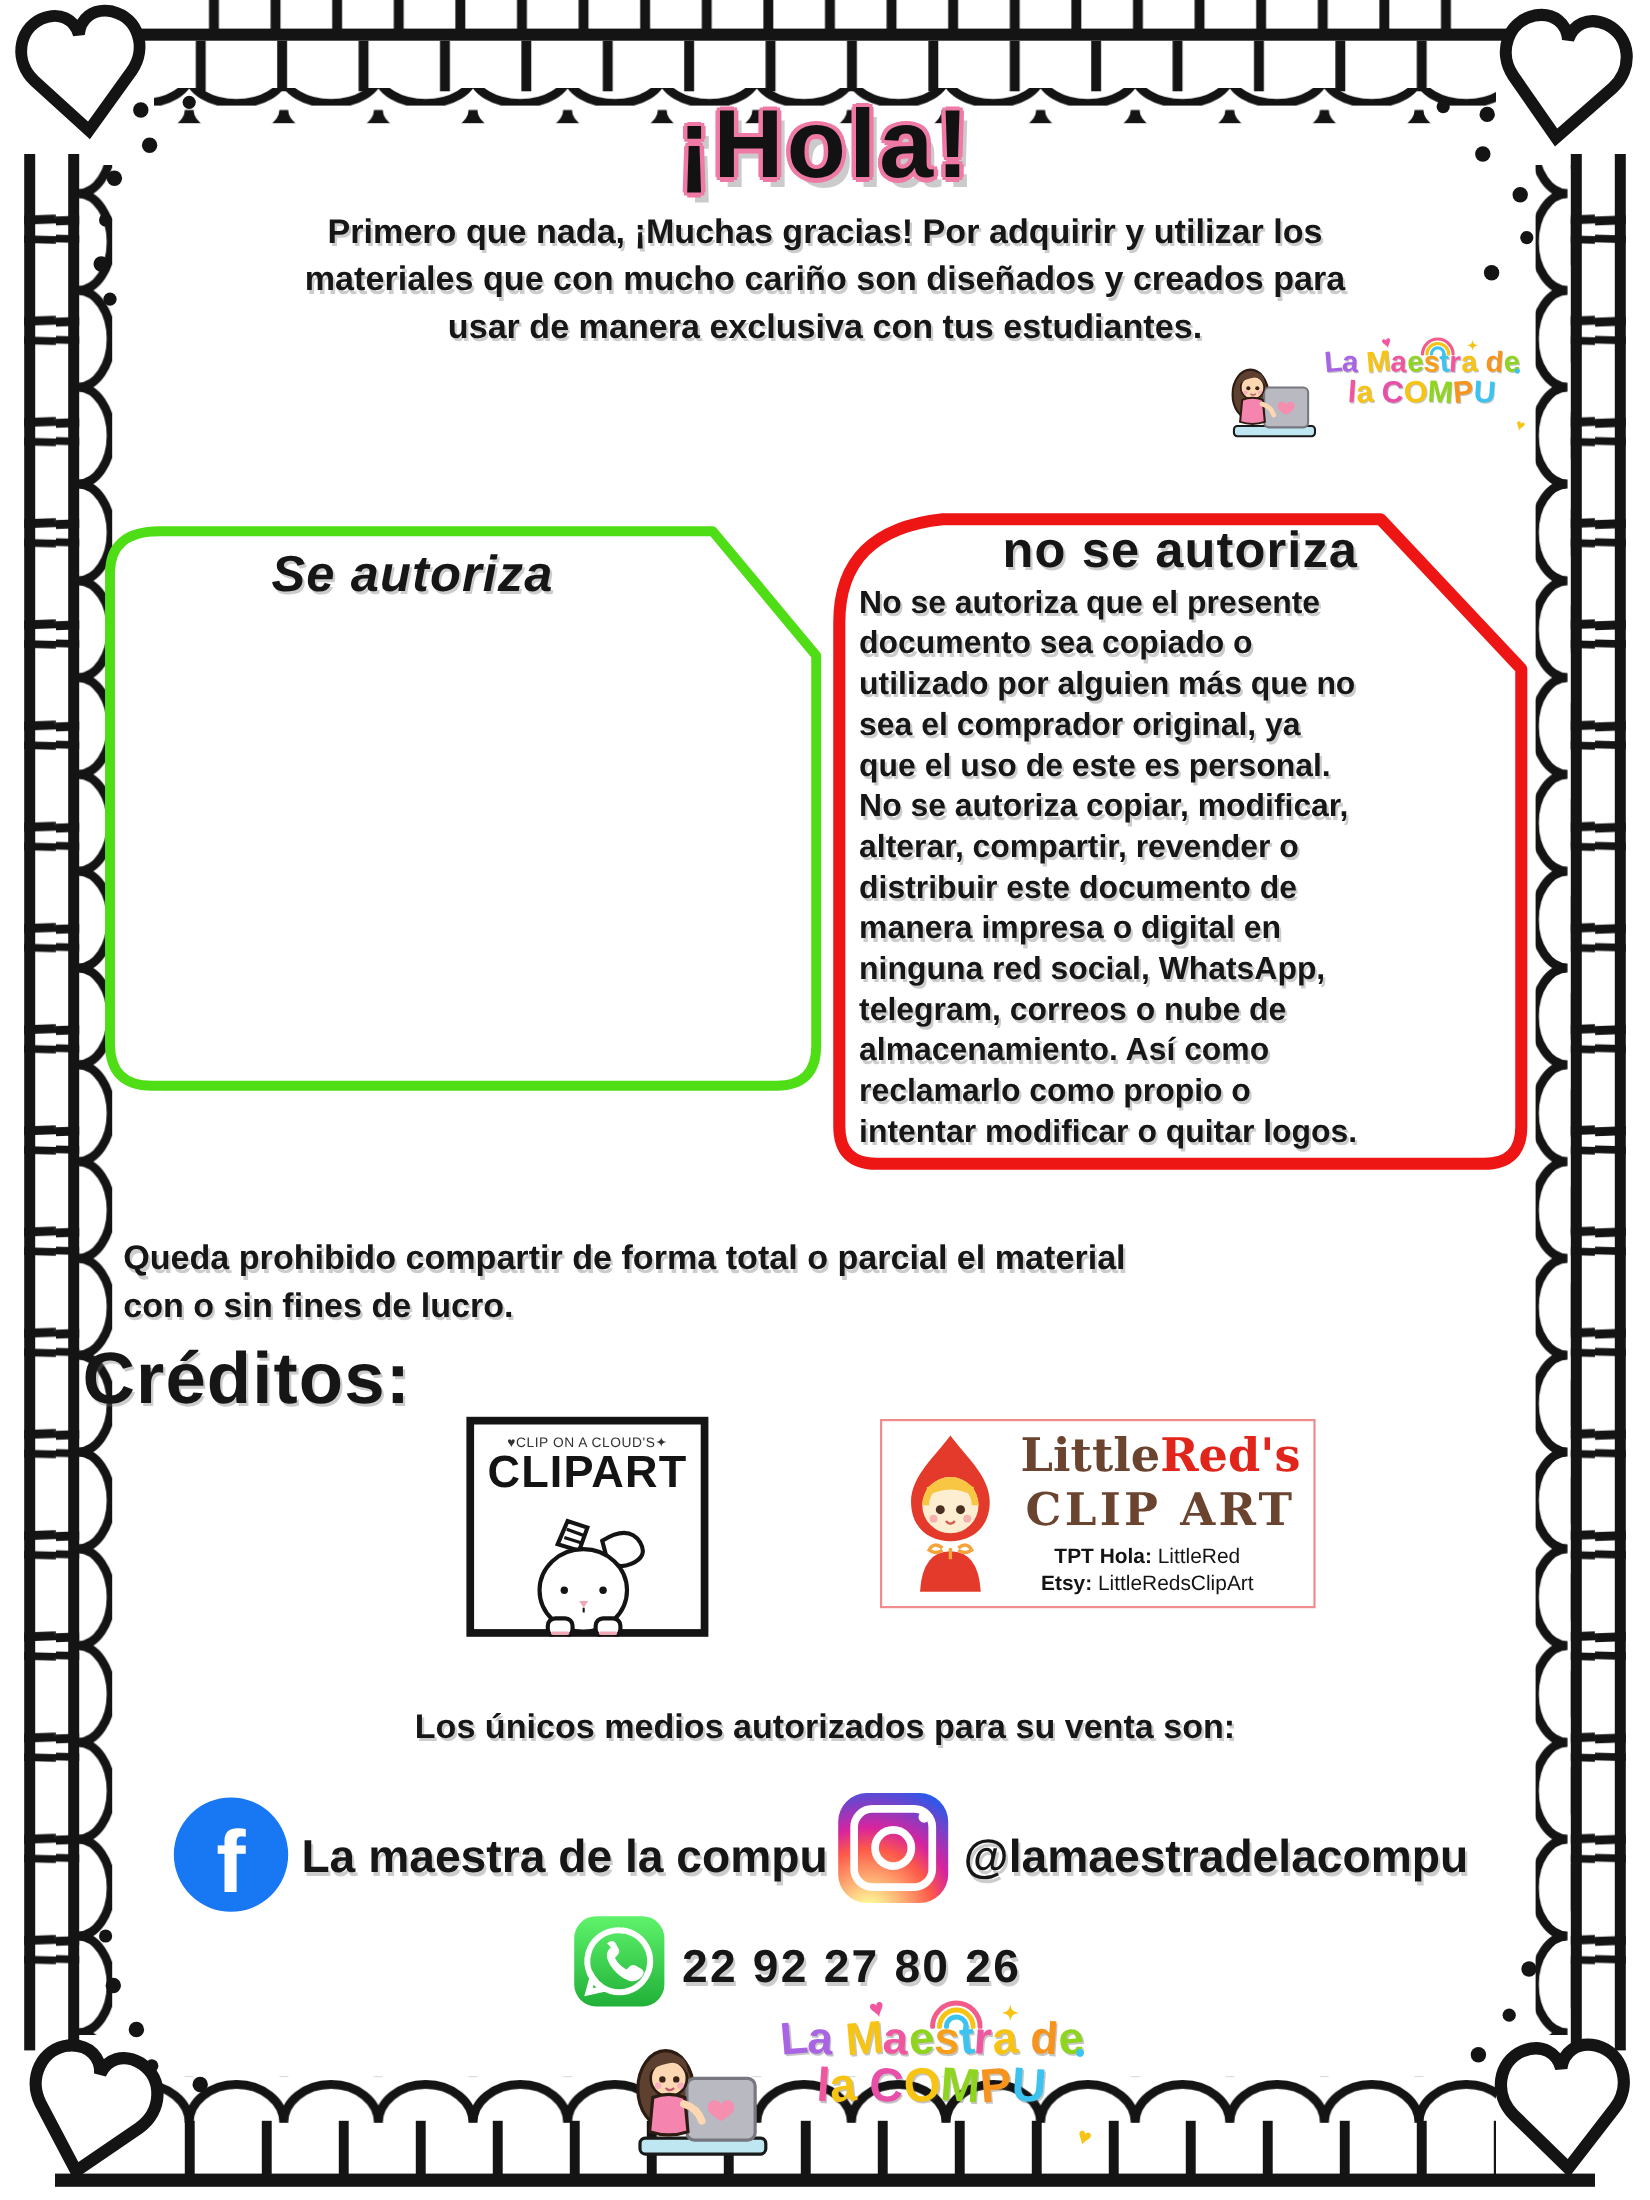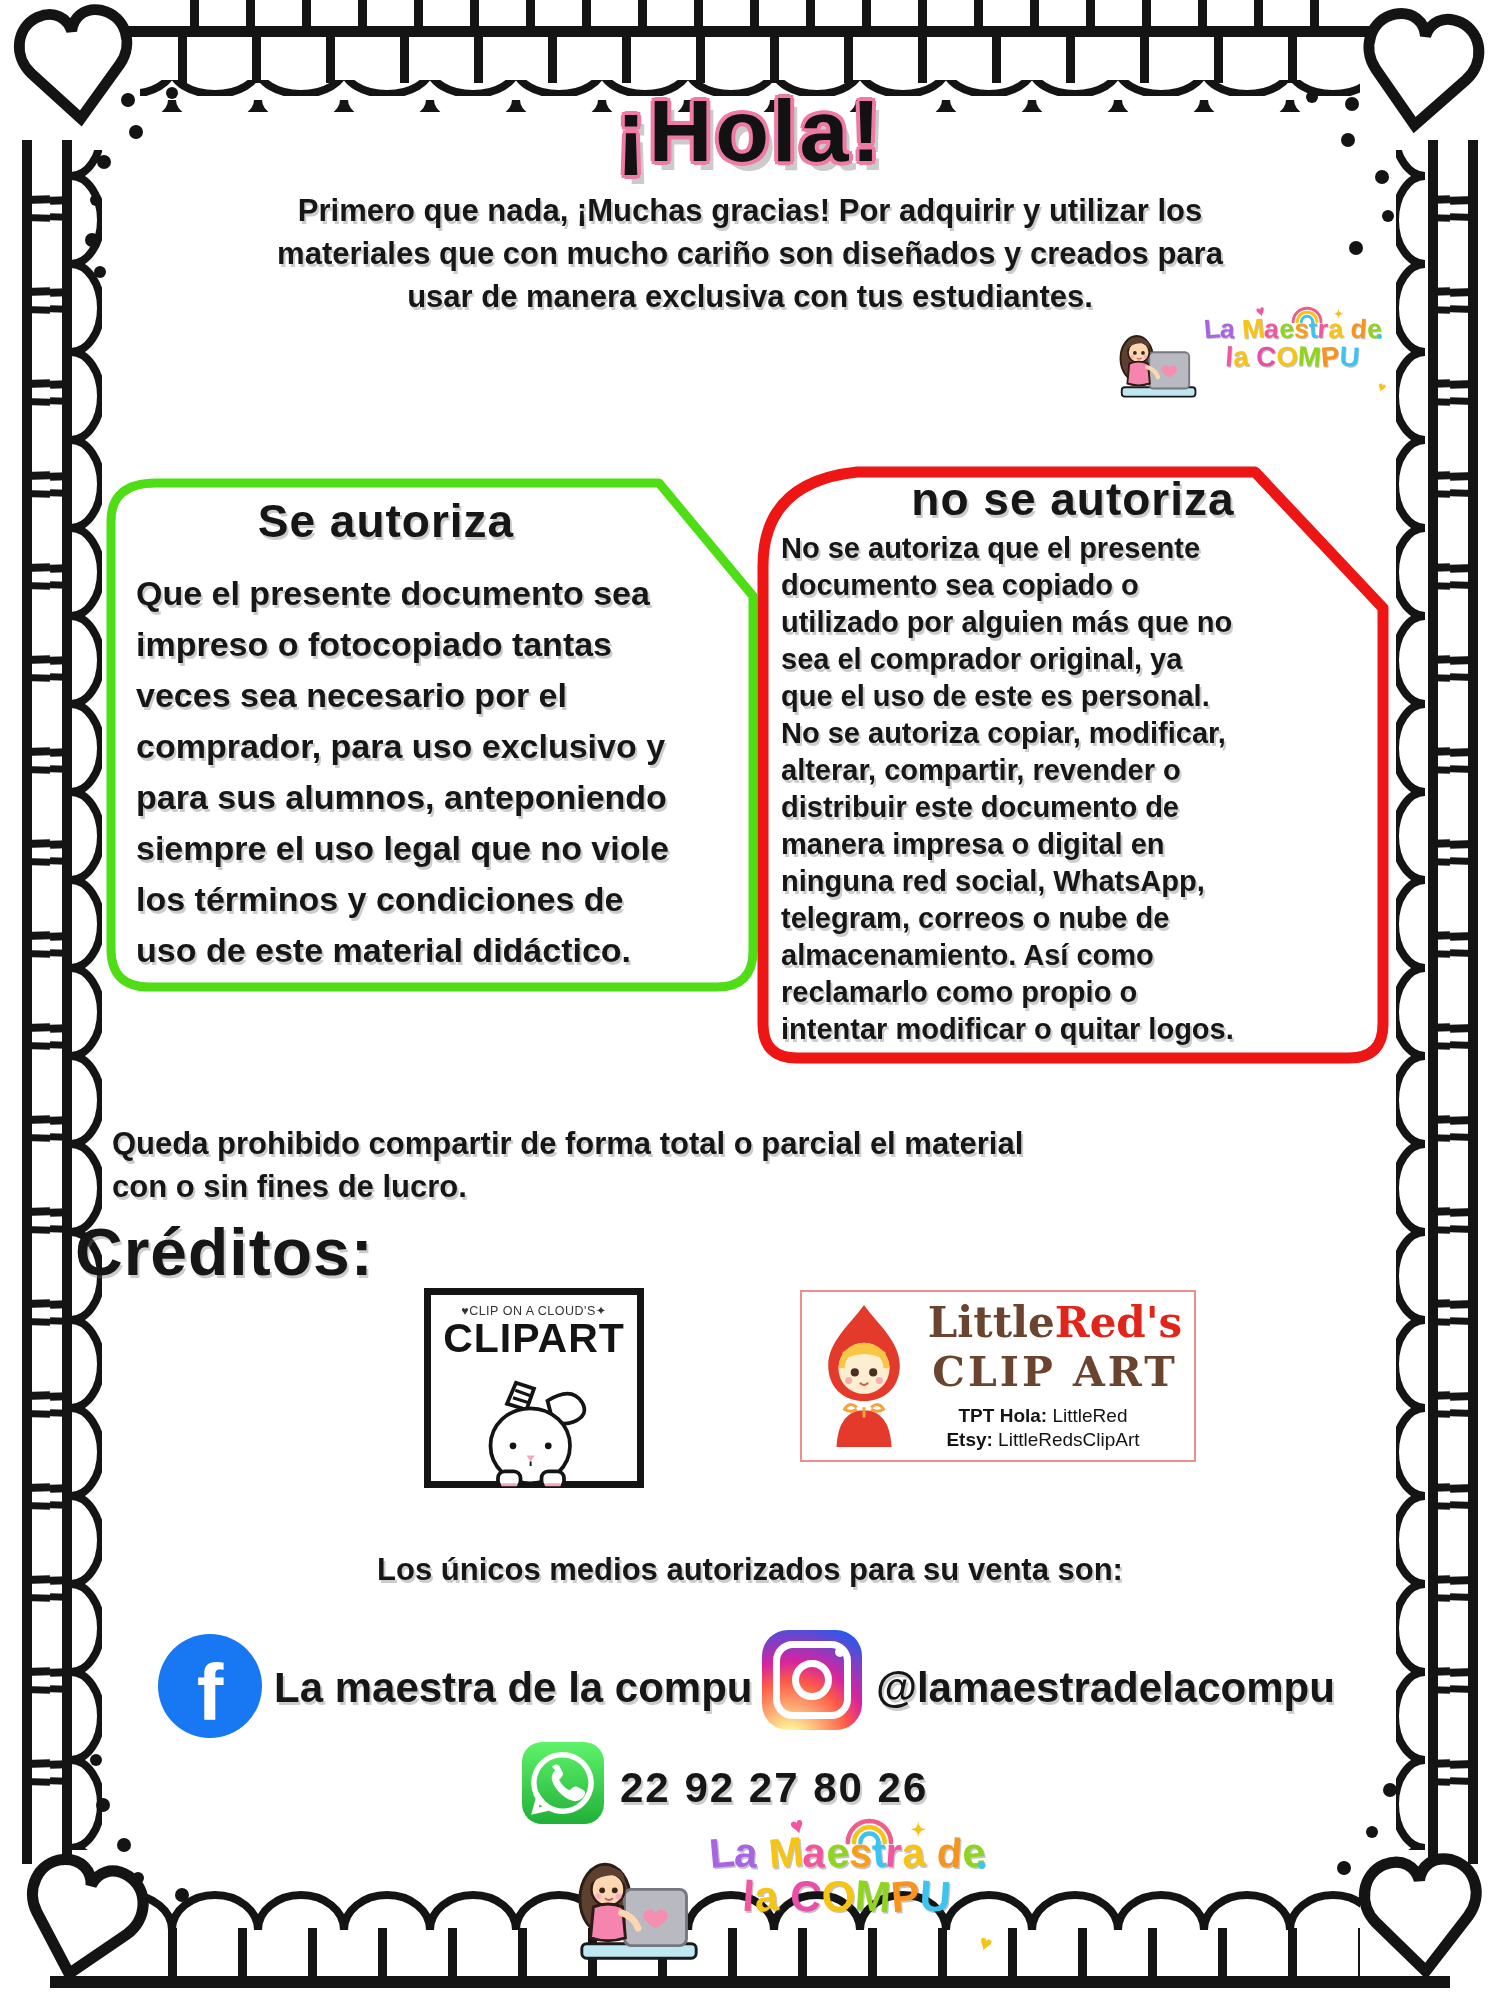--- a/index.html
+++ b/index.html
@@ -16,21 +16,21 @@
                     7px 9px 0 rgba(140,140,140,.45);}
   .intro{position:absolute;top:190px;left:0;width:100%;text-align:center;
          font-size:31px;font-weight:bold;line-height:1.38;white-space:pre-line;}
   .ownership{position:absolute;top:356px;left:95px;width:1030px;
              font-size:34px;font-weight:bold;}
   
   .tbox{position:absolute;}
   .tbox svg.shape{position:absolute;left:0;top:0;}
   .box-head{position:absolute;text-align:center;font-weight:bold;font-size:46px;letter-spacing:1px;}
   .box-body{position:absolute;font-weight:bold;white-space:pre-line;}
-  .gbox{left:106px;top:478px;width:652px;height:514px;}
+  .gbox{left:95px;top:478px;width:652px;height:514px;font-style:italic;}
   .gbox .box-head{top:16px;left:0;width:560px;}
   .gbox .box-body{top:90px;left:30px;width:605px;font-size:34px;line-height:1.5;}
   .rbox{left:757px;top:466px;width:632px;height:598px;}
   .rbox .box-head{top:6px;left:0;width:632px;}
   .rbox .box-body{top:64px;left:24px;width:598px;font-size:29px;line-height:1.275;}
   .prohibition{position:absolute;top:1122px;left:112px;font-size:31px;font-weight:bold;
                line-height:1.4;white-space:pre-line;}
   .creditos{position:absolute;top:1214px;left:75px;font-size:66px;font-weight:bold;letter-spacing:1px;text-align:right;}
   
   .bunny-card{position:absolute;left:424px;top:1288px;width:206px;height:186px;
@@ -206,28 +206,20 @@
       <span class="deco" style="left:372px;top:-12px;color:#f7c414;font-size:20px">✦</span>
       <span class="deco" style="left:446px;top:24px;color:#3cc3ef;font-size:28px">•</span>
       <span class="deco" style="left:448px;top:112px;color:#f7c414;font-size:24px;transform:rotate(18deg)">♥</span>
     </div>
 
     <div class="tbox gbox">
       <svg class="shape" width="652" height="514" viewBox="0 0 652 514">
         <path d="M 50 5 H 553 L 647 118 V 473 Q 647 509 611 509 H 43 Q 5 509 5 471 V 43 Q 5 5 50 5 Z" fill="#ffffff" stroke="#4fdd16" stroke-width="9" stroke-linejoin="round"></path>
       </svg>
       <div class="box-head shadow1">Se autoriza</div>
-      <div class="box-body shadow1">Que el presente documento sea
-impreso o fotocopiado tantas
-veces sea necesario por el
-comprador, para uso exclusivo y
-para sus alumnos, anteponiendo
-siempre el uso legal que no viole
-los términos y condiciones de
-uso de este material didáctico.</div>
     </div>
 
     <div class="tbox rbox">
       <svg class="shape" width="632" height="598" viewBox="0 0 632 598">
         <path d="M 100 6 H 498 L 626 142 V 558 Q 626 592 592 592 H 40 Q 6 592 6 558 V 100 Q 6 16 100 6 Z" fill="#ffffff" stroke="#ee1515" stroke-width="11" stroke-linejoin="round"></path>
       </svg>
       <div class="box-head shadow1">no se autoriza</div>
       <div class="box-body shadow1">No se autoriza que el presente
 documento sea copiado o
 utilizado por alguien más que no

